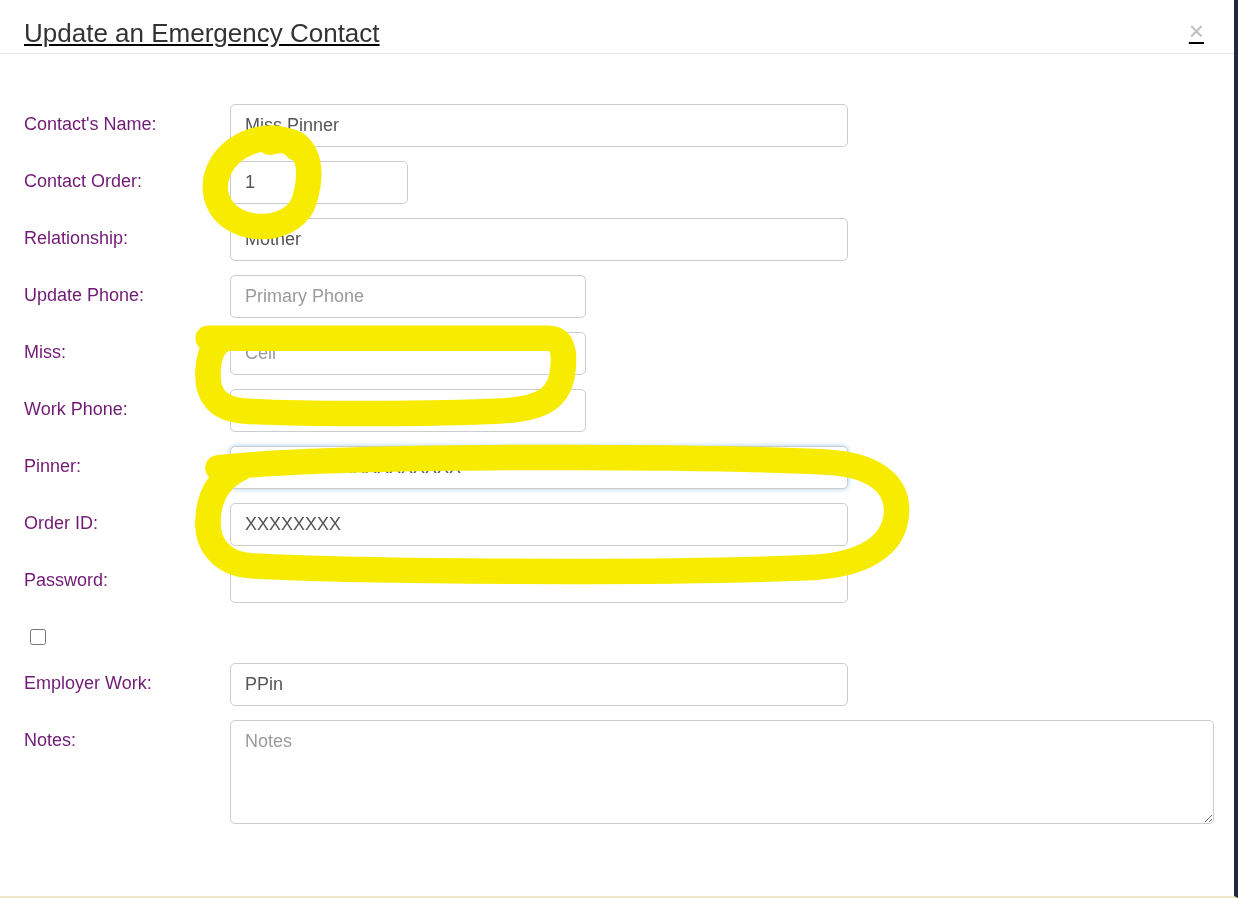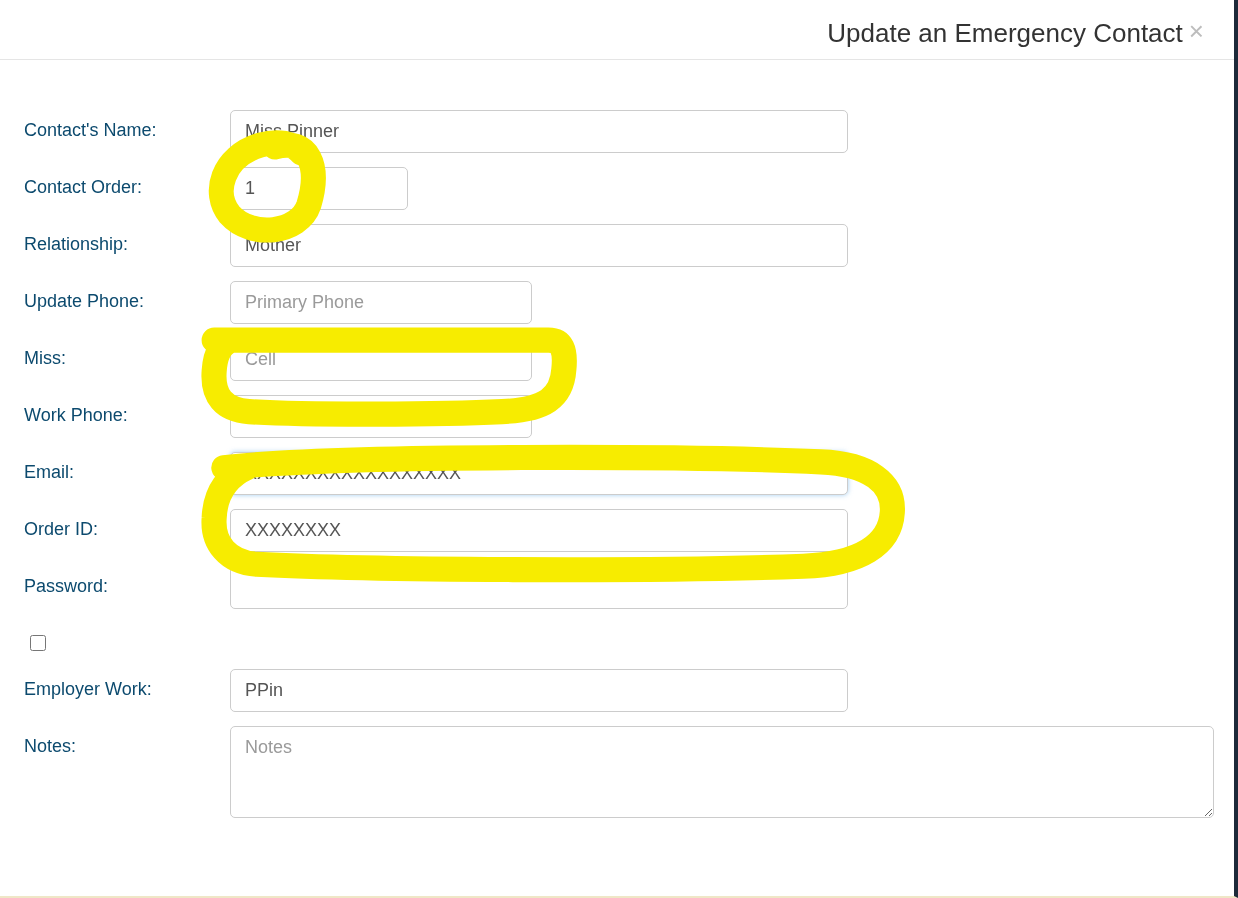--- a/index.html
+++ b/index.html
@@ -13,25 +13,26 @@
     }
     .modal {
       position: relative;
       width: 100%;
       height: 100%;
       background: #fff;
       border-right: 4px solid #1d2a3a;
       border-bottom: 2px solid #efe7c7;
     }
     .modal-header {
-      padding: 18px 24px 10px 24px;
+      padding: 18px 24px 4px 24px;
       border-bottom: 1px solid #e5e5e5;
       display: flex;
       align-items: center;
-      justify-content: flex-end;
+      justify-content: space-between;
+      text-decoration: underline;
     }
     .modal-title {
       font-size: 26px;
       font-weight: 400;
       color: #333;
     }
     .close-btn {
       font-size: 26px;
       color: #bdbdbd;
       cursor: pointer;
@@ -48,37 +49,37 @@
     .form-row {
       display: flex;
       align-items: flex-start;
       margin-bottom: 14px;
     }
     .label-col {
       width: 206px;
       flex: 0 0 206px;
       padding-top: 10px;
       font-size: 18px;
-      color: #0c4a6e;
+      color: #701a75;
     }
     .input-col { flex: 1 1 auto; }
     input[type="text"], textarea {
       font-family: inherit;
       font-size: 18px;
       color: #555;
       padding: 10px 14px;
       border: 1px solid #ccc;
       border-radius: 5px;
       background: #fff;
     }
     input::placeholder, textarea::placeholder { color: #9a9a9a; }
     .w-wide { width: 618px; }
     .w-short { width: 178px; }
-    .w-med { width: 302px; }
-    .w-notes { width: 984px; height: 92px; resize: both; }
+    .w-med { width: 356px; }
+    .w-notes { width: 984px; height: 104px; resize: both; }
     .name-input {
       background: #fbf4cf;
       border-color: #e8dca0;
     }
     .email-input {
       border-color: #7fb7e6;
       box-shadow: 0 0 5px rgba(102,175,233,.6);
       outline: none;
     }
     .checkbox {
@@ -155,21 +156,21 @@
     </div>
 
     <div class="form-row">
       <div class="label-col">Work Phone:</div>
       <div class="input-col">
         <input type="text" class="w-med" placeholder="Work Phone" style="">
       </div>
     </div>
 
     <div class="form-row">
-      <div class="label-col">Email:</div>
+      <div class="label-col">Pinner:</div>
       <div class="input-col">
         <input type="text" class="w-wide email-input" value="XXXXXXXXXXXXXXXXXX" style="">
       </div>
     </div>
 
     <div class="form-row">
       <div class="label-col">Order ID:</div>
       <div class="input-col">
         <input type="text" class="w-wide" value="XXXXXXXX" style="">
       </div>

